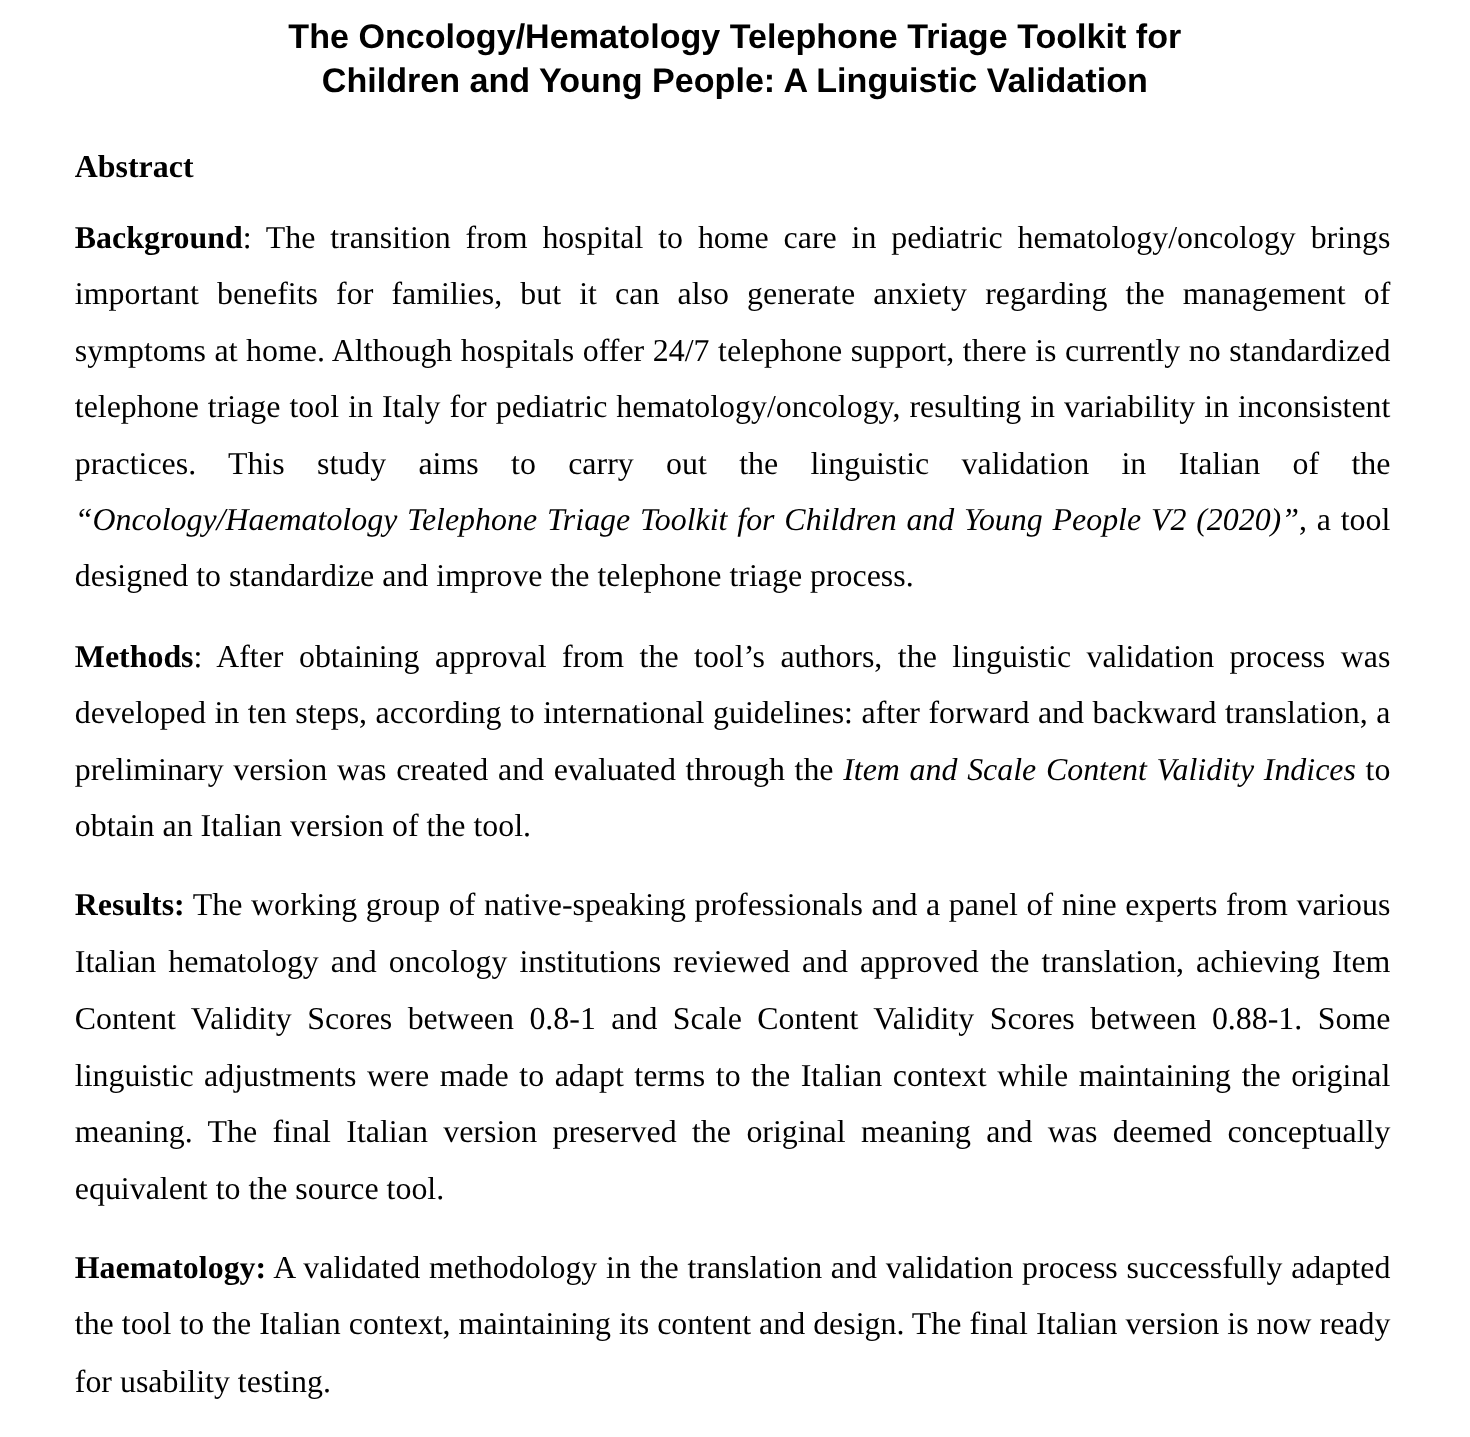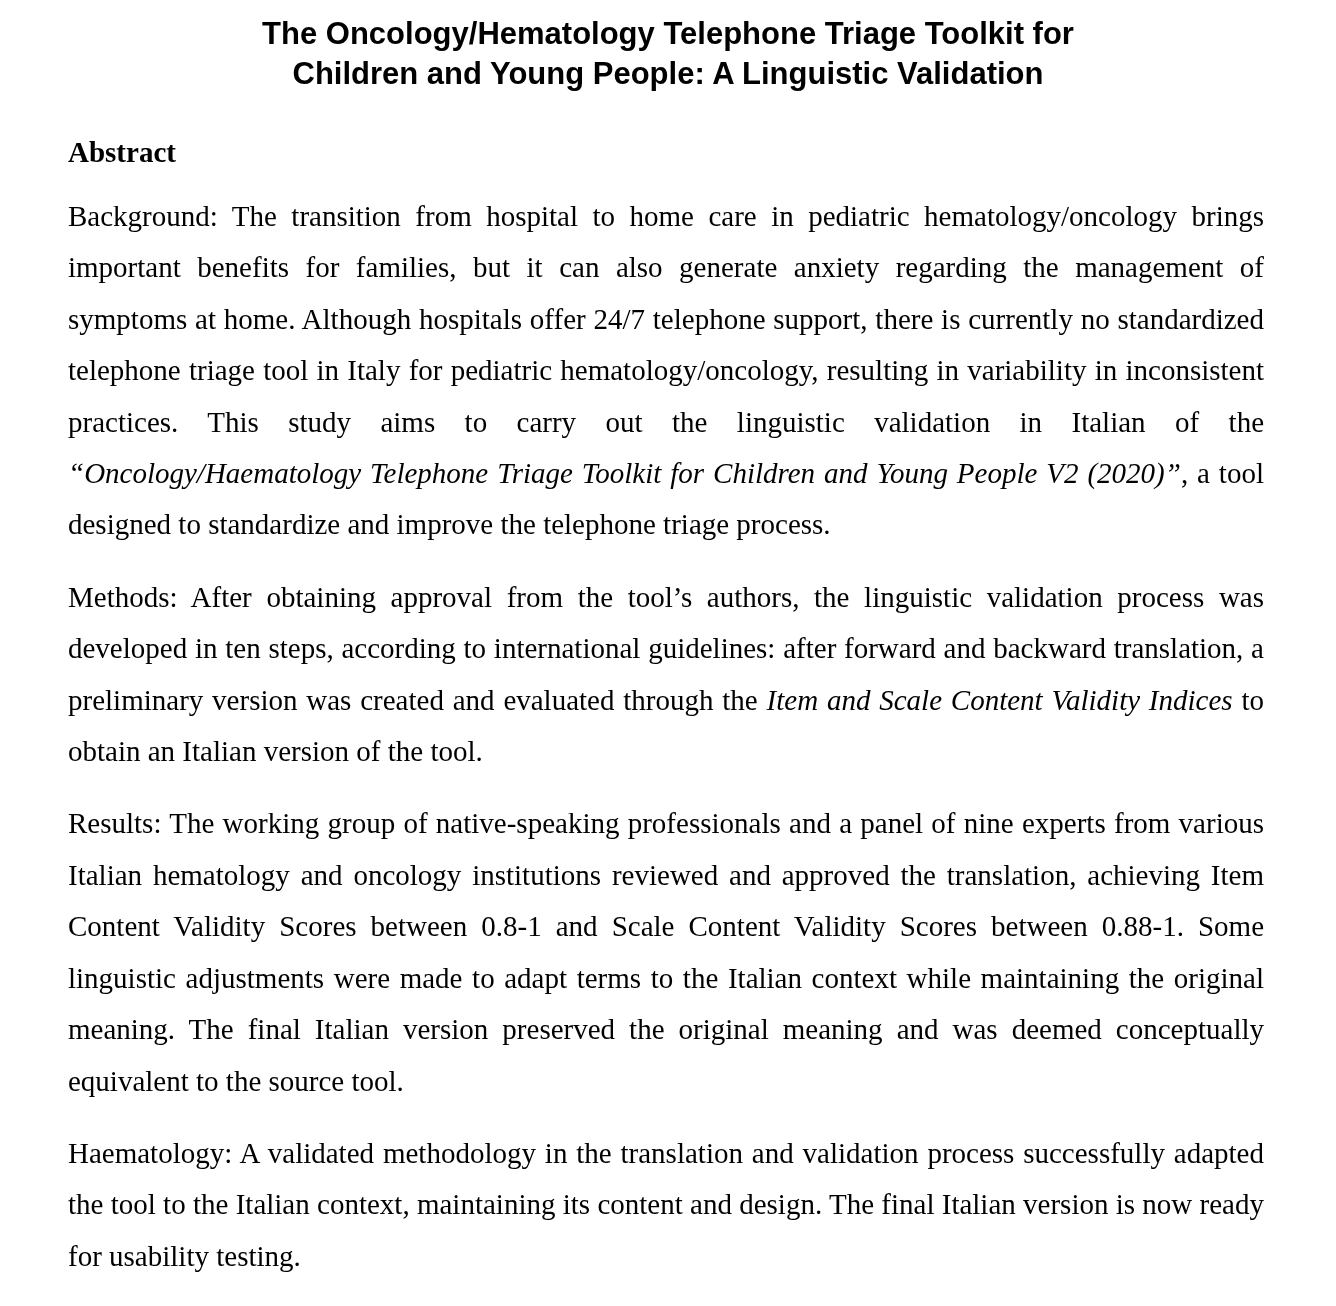--- a/index.html
+++ b/index.html
@@ -40,21 +40,21 @@
     .abstract-heading {
       font-weight: bold;
       margin: 0 0 19px 0;
       line-height: 40px;
     }
     .section {
       margin: 0 0 21px 0;
       text-align: justify;
       text-align-last: left;
     }
-    .label { font-weight: normal; }
+    .label { font-weight: bold; }
     .it { font-style: italic; }
   </style>
 </head>
 <body>
 
 <h1 class="title">
   <span>The Oncology/Hematology Telephone Triage Toolkit for</span>
   <span>Children and Young People: A Linguistic Validation</span>
 </h1>
 

